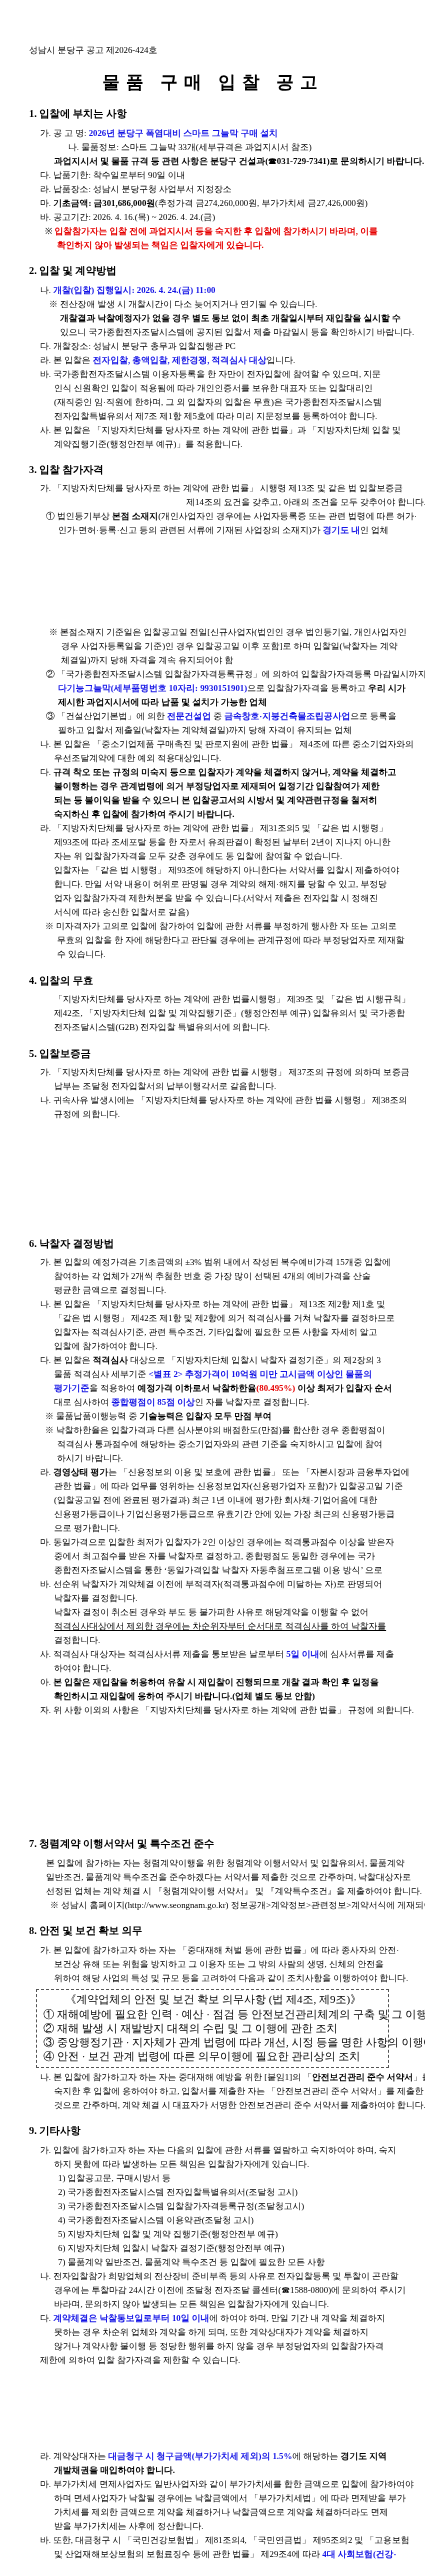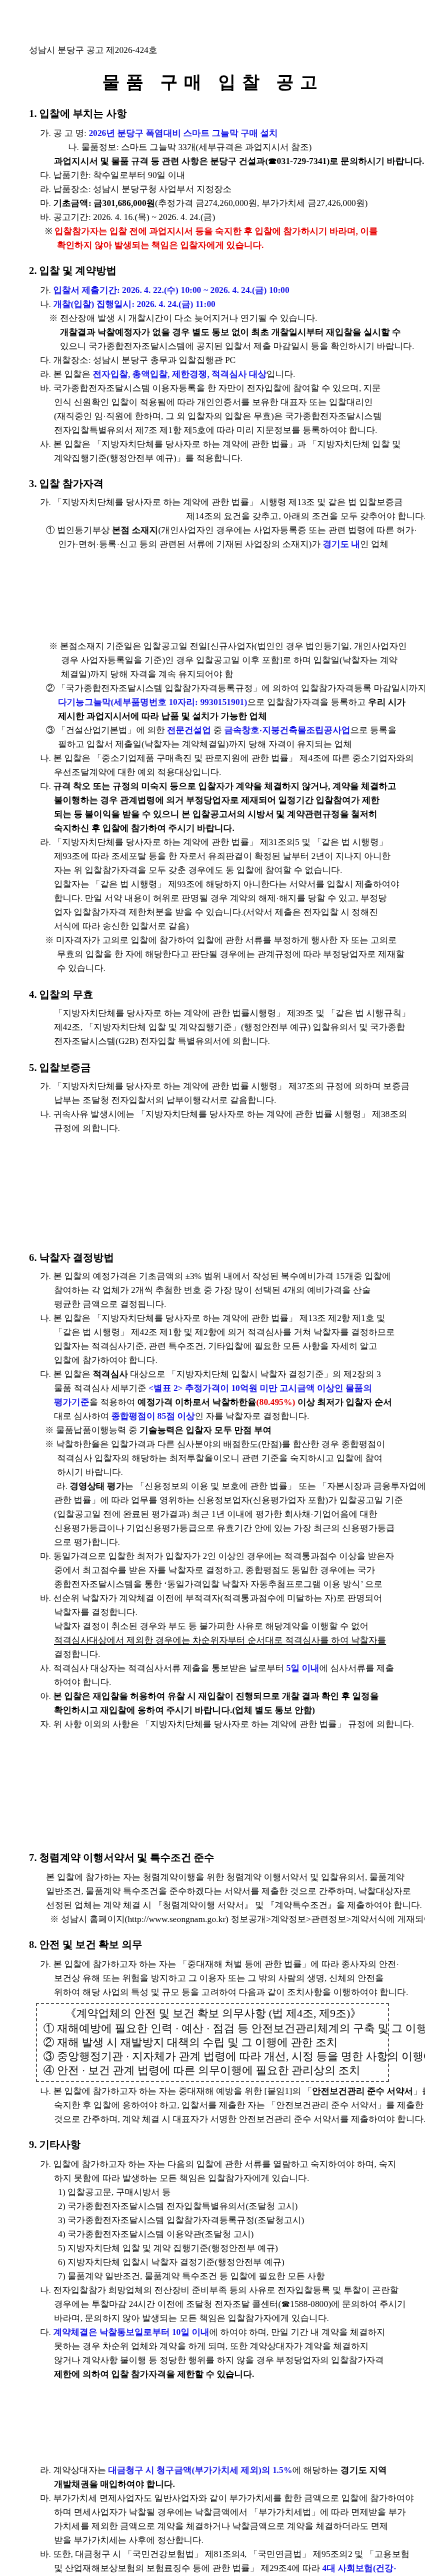--- a/index.html
+++ b/index.html
@@ -30,21 +30,20 @@
       <div class="ln" style="padding-left: 40px;"><span class="run">가. 공 고 명: </span><span class="run c-blue bold">2026년 분당구 폭염대비 스마트 그늘막 구매 설치</span></div>
       <div class="ln" style="padding-left: 40px; margin-left: 28px;"><span class="run">나. 물품정보: 스마트 그늘막 33개(세부규격은 과업지시서 참조)</span></div>
       <div class="ln" style="padding-left: 54px;"><span class="run bold">과업지시서 및 물품 규격 등 관련 사항은 분당구 건설과(☎031-729-7341)로 문의하시기 바랍니다.</span></div>
       <div class="ln" style="padding-left: 40px;"><span class="run">다. 납품기한: 착수일로부터 90일 이내</span></div>
       <div class="ln" style="padding-left: 40px;"><span class="run">라. 납품장소: 성남시 분당구청 사업부서 지정장소</span></div>
       <div class="ln" style="padding-left: 40px;"><span class="run">마. </span><span class="run bold">기초금액: 금301,686,000원</span><span class="run">(추정가격 금274,260,000원, 부가가치세 금27,426,000원)</span></div>
       <div class="ln" style="padding-left: 40px;"><span class="run">바. 공고기간: 2026. 4. 16.(목) ~ 2026. 4. 24.(금)</span></div>
       <div class="ln" style="padding-left: 45px;"><span class="run">※ </span><span class="run c-red bold">입찰참가자는 입찰 전에 과업지시서 등을 숙지한 후 입찰에 참가하시기 바라며, 이를</span></div>
       <div class="ln" style="padding-left: 57px;"><span class="run c-red bold">확인하지 않아 발생되는 책임은 입찰자에게 있습니다.</span></div>
       <div class="sec"><span class="run">2. 입찰 및 계약방법</span></div>
-      <div class="ln" style="padding-left: 40px;"><span class="run">가. </span><span class="run c-blue bold">입찰서 제출기간: 2026. 4. 22.(수) 10:00 ~ 2026. 4. 24.(금) 10:00</span></div>
       <div class="ln" style="padding-left: 40px;"><span class="run">나. </span><span class="run c-blue bold">개찰(입찰) 집행일시: 2026. 4. 24.(금) 11:00</span></div>
       <div class="ln" style="padding-left: 49px;"><span class="run">※ 전산장애 발생 시 개찰시간이 다소 늦어지거나 연기될 수 있습니다.</span></div>
       <div class="ln" style="padding-left: 60px;"><span class="run bold">개찰결과 낙찰예정자가 없을 경우 별도 통보 없이 최초 개찰일시부터 재입찰을 실시할 수</span></div>
       <div class="ln" style="padding-left: 60px;"><span class="run">있으니 국가종합전자조달시스템에 공지된 입찰서 제출 마감일시 등을 확인하시기 바랍니다.</span></div>
       <div class="ln" style="padding-left: 40px;"><span class="run">다. 개찰장소: 성남시 분당구 총무과 입찰집행관 PC</span></div>
       <div class="ln" style="padding-left: 40px;"><span class="run">라. 본 입찰은 </span><span class="run c-blue bold">전자입찰, 총액입찰, 제한경쟁, 적격심사 대상</span><span class="run">입니다.</span></div>
       <div class="ln" style="padding-left: 40px;"><span class="run">바. 국가종합전자조달시스템 이용자등록을 한 자만이 전자입찰에 참여할 수 있으며, 지문</span></div>
       <div class="ln" style="padding-left: 54px;"><span class="run">인식 신원확인 입찰이 적용됨에 따라 개인인증서를 보유한 대표자 또는 입찰대리인</span></div>
       <div class="ln" style="padding-left: 54px;"><span class="run">(재직중인 임·직원에 한하며, 그 외 입찰자의 입찰은 무효)은 국가종합전자조달시스템</span></div>
       <div class="ln" style="padding-left: 54px;"><span class="run">전자입찰특별유의서 제7조 제1항 제5호에 따라 미리 지문정보를 등록하여야 합니다.</span></div>
@@ -97,23 +96,23 @@
       <div class="ln" style="padding-left: 40px;"><span class="run">나. 본 입찰은 「지방자치단체를 당사자로 하는 계약에 관한 법률」 제13조 제2항 제1호 및</span></div>
       <div class="ln" style="padding-left: 54px;"><span class="run">「같은 법 시행령」 제42조 제1항 및 제2항에 의거 적격심사를 거쳐 낙찰자를 결정하므로</span></div>
       <div class="ln" style="padding-left: 54px;"><span class="run">입찰자는 적격심사기준, 관련 특수조건, 기타입찰에 필요한 모든 사항을 자세히 알고</span></div>
       <div class="ln" style="padding-left: 54px;"><span class="run">입찰에 참가하여야 합니다.</span></div>
       <div class="ln" style="padding-left: 40px;"><span class="run">다. 본 입찰은 </span><span class="run bold">적격심사</span><span class="run"> 대상으로 「지방자치단체 입찰시 낙찰자 결정기준」의 제2장의 3</span></div>
       <div class="ln" style="padding-left: 54px;"><span class="run">물품 적격심사 세부기준 </span><span class="run c-blue bold">&lt;별표 2&gt; 추정가격이 10억원 미만 고시금액 이상인 물품의</span></div>
       <div class="ln" style="padding-left: 54px;"><span class="run c-blue bold">평가기준</span><span class="run">을 적용하여 </span><span class="run bold">예정가격 이하로서 낙찰하한율</span><span class="run c-red bold">(80.495%)</span><span class="run bold"> 이상 최저가 입찰자 순서</span></div>
       <div class="ln" style="padding-left: 54px;"><span class="run">대로 심사하여 </span><span class="run c-blue bold">종합평점이 85점 이상</span><span class="run">인 자를 낙찰자로 결정합니다.</span></div>
       <div class="ln" style="padding-left: 45px;"><span class="run">※ 물품납품이행능력 중 </span><span class="run bold">기술능력은 입찰자 모두 만점 부여</span></div>
       <div class="ln" style="padding-left: 45px;"><span class="run">※ 낙찰하한율은 입찰가격과 다른 심사분야의 배점한도(만점)를 합산한 경우 종합평점이</span></div>
-      <div class="ln" style="padding-left: 57px;"><span class="run">적격심사 입찰자의 해당하는 최저투찰율이오니 관련 기준을 숙지하시고 입찰에 참여</span></div>
+      <div class="ln" style="padding-left: 57px;"><span class="run">적격심사 통과점수에 해당하는 중소기업자와의 관련 기준을 숙지하시고 입찰에 참여</span></div>
       <div class="ln" style="padding-left: 57px;"><span class="run">하시기 바랍니다.</span></div>
-      <div class="ln" style="padding-left: 40px; text-align: right;"><span class="run">라. </span><span class="run bold">경영상태 평가</span><span class="run">는 「신용정보의 이용 및 보호에 관한 법률」 또는 「자본시장과 금융투자업에</span></div>
+      <div class="ln" style="padding-left: 40px;"><span class="run">라. </span><span class="run bold">경영상태 평가</span><span class="run">는 「신용정보의 이용 및 보호에 관한 법률」 또는 「자본시장과 금융투자업에</span></div>
       <div class="ln" style="padding-left: 54px;"><span class="run">관한 법률」에 따라 업무를 영위하는 신용정보업자(신용평가업자 포함)가 입찰공고일 기준</span></div>
       <div class="ln" style="padding-left: 54px;"><span class="run">(입찰공고일 전에 완료된 평가결과) 최근 1년 이내에 평가한 회사채·기업어음에 대한</span></div>
       <div class="ln" style="padding-left: 54px;"><span class="run">신용평가등급이나 기업신용평가등급으로 유효기간 안에 있는 가장 최근의 신용평가등급</span></div>
       <div class="ln" style="padding-left: 54px;"><span class="run">으로 평가합니다.</span></div>
       <div class="ln" style="padding-left: 40px;"><span class="run">마. 동일가격으로 입찰한 최저가 입찰자가 2인 이상인 경우에는 적격통과점수 이상을 받은자</span></div>
       <div class="ln" style="padding-left: 54px;"><span class="run">중에서 최고점수를 받은 자를 낙찰자로 결정하고, 종합평점도 동일한 경우에는 국가</span></div>
       <div class="ln" style="padding-left: 54px;"><span class="run">종합전자조달시스템을 통한 ‘동일가격입찰 낙찰자 자동추첨프로그램 이용 방식’ 으로</span></div>
       <div class="ln" style="padding-left: 40px;"><span class="run">바. 선순위 낙찰자가 계약체결 이전에 부적격자(적격통과점수에 미달하는 자)로 판명되어</span></div>
       <div class="ln" style="padding-left: 54px;"><span class="run">낙찰자를 결정합니다.</span></div>
       <div class="ln" style="padding-left: 54px;"><span class="run">낙찰자 결정이 취소된 경우와 부도 등 불가피한 사유로 해당계약을 이행할 수 없어</span></div>
@@ -153,21 +152,21 @@
       <div class="ln" style="padding-left: 58px;"><span class="run">4) 국가종합전자조달시스템 이용약관(조달청 고시)</span></div>
       <div class="ln" style="padding-left: 58px;"><span class="run">5) 지방자치단체 입찰 및 계약 집행기준(행정안전부 예규)</span></div>
       <div class="ln" style="padding-left: 58px;"><span class="run">6) 지방자치단체 입찰시 낙찰자 결정기준(행정안전부 예규)</span></div>
       <div class="ln" style="padding-left: 58px;"><span class="run">7) 물품계약 일반조건, 물품계약 특수조건 등 입찰에 필요한 모든 사항</span></div>
       <div class="ln" style="padding-left: 40px;"><span class="run">나. 전자입찰참가 희망업체의 전산장비 준비부족 등의 사유로 전자입찰등록 및 투찰이 곤란할</span></div>
       <div class="ln" style="padding-left: 54px;"><span class="run">경우에는 투찰마감 24시간 이전에 조달청 전자조달 콜센터(☎1588-0800)에 문의하여 주시기</span></div>
       <div class="ln" style="padding-left: 54px;"><span class="run">바라며, 문의하지 않아 발생되는 모든 책임은 입찰참가자에게 있습니다.</span></div>
       <div class="ln" style="padding-left: 40px;"><span class="run">다. </span><span class="run c-blue bold">계약체결은 낙찰통보일로부터 10일 이내</span><span class="run">에 하여야 하며, 만일 기간 내 계약을 체결하지</span></div>
       <div class="ln" style="padding-left: 54px;"><span class="run">못하는 경우 차순위 업체와 계약을 하게 되며, 또한 계약상대자가 계약을 체결하지</span></div>
       <div class="ln" style="padding-left: 54px;"><span class="run">않거나 계약사항 불이행 등 정당한 행위를 하지 않을 경우 부정당업자의 입찰참가자격</span></div>
-      <div class="ln" style="padding-left: 54px; font-weight: bold;"><span class="run">제한에 의하여 입찰 참가자격을 제한할 수 있습니다.</span></div>
+      <div class="ln" style="padding-left: 40px;"><span class="run">제한에 의하여 입찰 참가자격을 제한할 수 있습니다.</span></div>
       <div class="gap" style="height: 82px;"></div>
       <div class="ln" style="padding-left: 40px;"><span class="run">라. 계약상대자는 </span><span class="run c-blue bold">대금청구 시 청구금액(부가가치세 제외)의 1.5%</span><span class="run">에 해당하는 </span><span class="run bold">경기도 지역</span></div>
       <div class="ln" style="padding-left: 54px;"><span class="run bold">개발채권을 매입하여야 합니다.</span></div>
       <div class="ln" style="padding-left: 40px;"><span class="run">마. 부가가치세 면제사업자도 일반사업자와 같이 부가가치세를 합한 금액으로 입찰에 참가하여야</span></div>
       <div class="ln" style="padding-left: 54px;"><span class="run">하며 면세사업자가 낙찰될 경우에는 낙찰금액에서 「부가가치세법」에 따라 면제받을 부가</span></div>
       <div class="ln" style="padding-left: 54px;"><span class="run">가치세를 제외한 금액으로 계약을 체결하거나 낙찰금액으로 계약을 체결하더라도 면제</span></div>
       <div class="ln" style="padding-left: 54px;"><span class="run">받을 부가가치세는 사후에 정산합니다.</span></div>
       <div class="ln" style="padding-left: 40px;"><span class="run">바. 또한, 대금청구 시 「국민건강보험법」 제81조의4, 「국민연금법」 제95조의2 및 「고용보험</span></div>
       <div class="ln" style="padding-left: 54px;"><span class="run">및 산업재해보상보험의 보험료징수 등에 관한 법률」 제29조4에 따라 </span><span class="run c-blue bold">4대 사회보험(건강·</span></div>
     </div>

